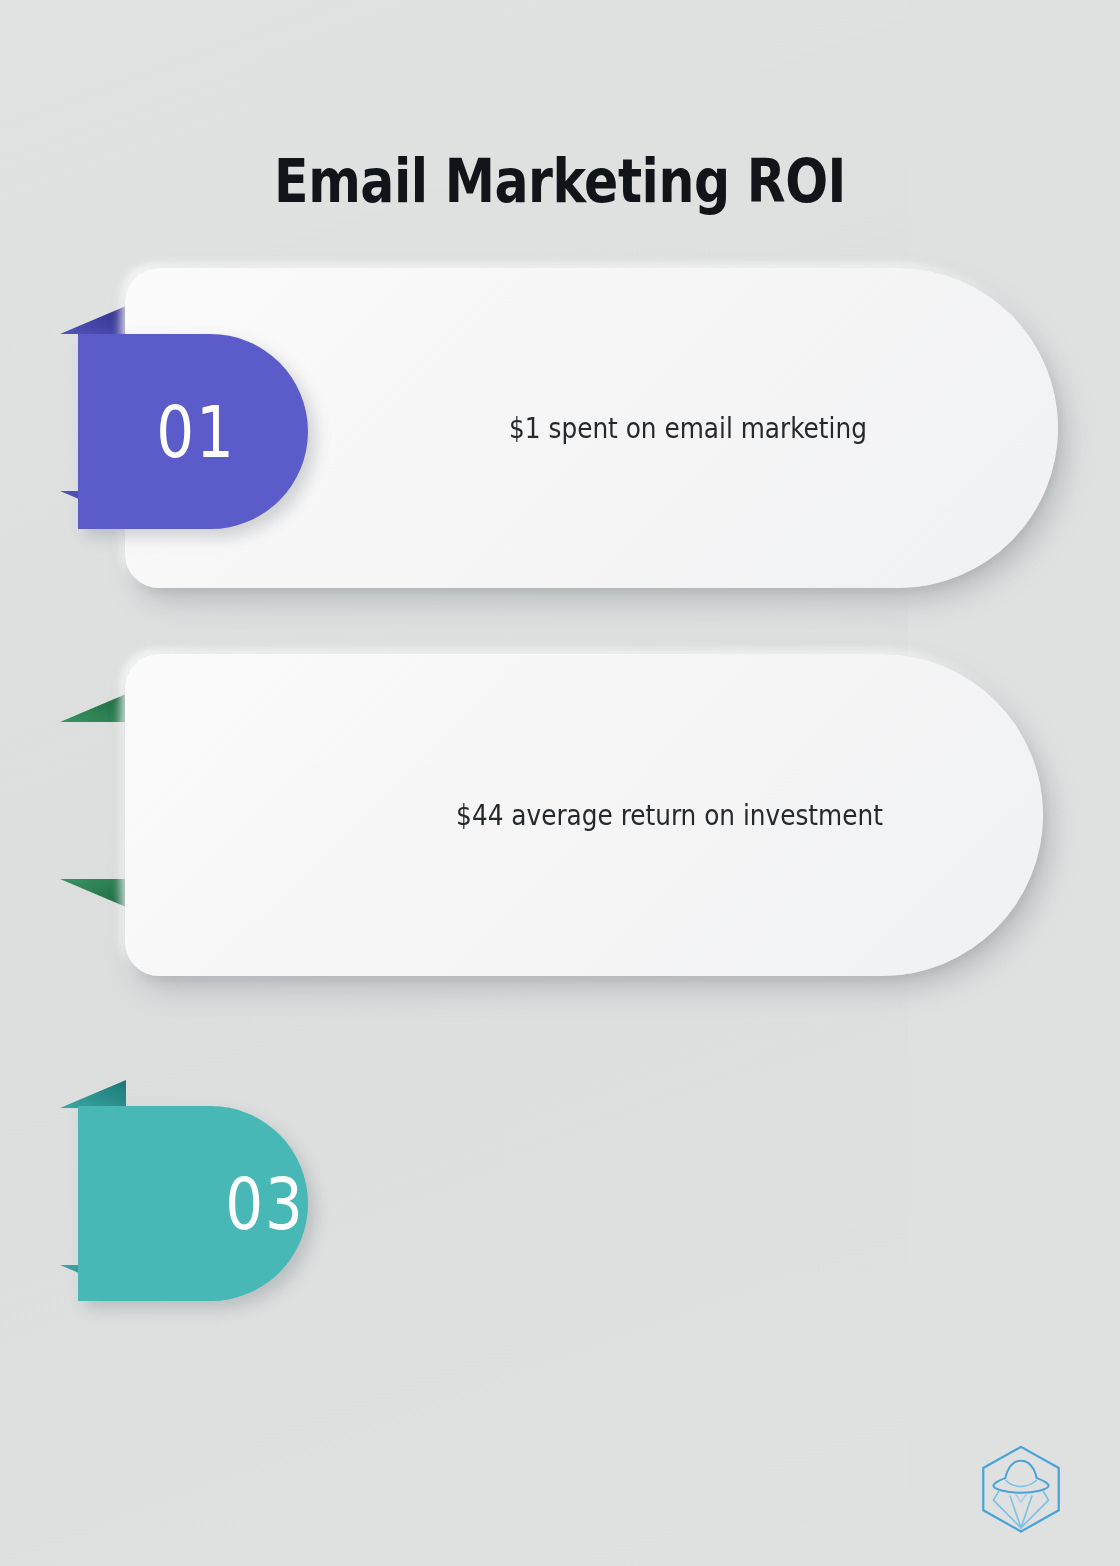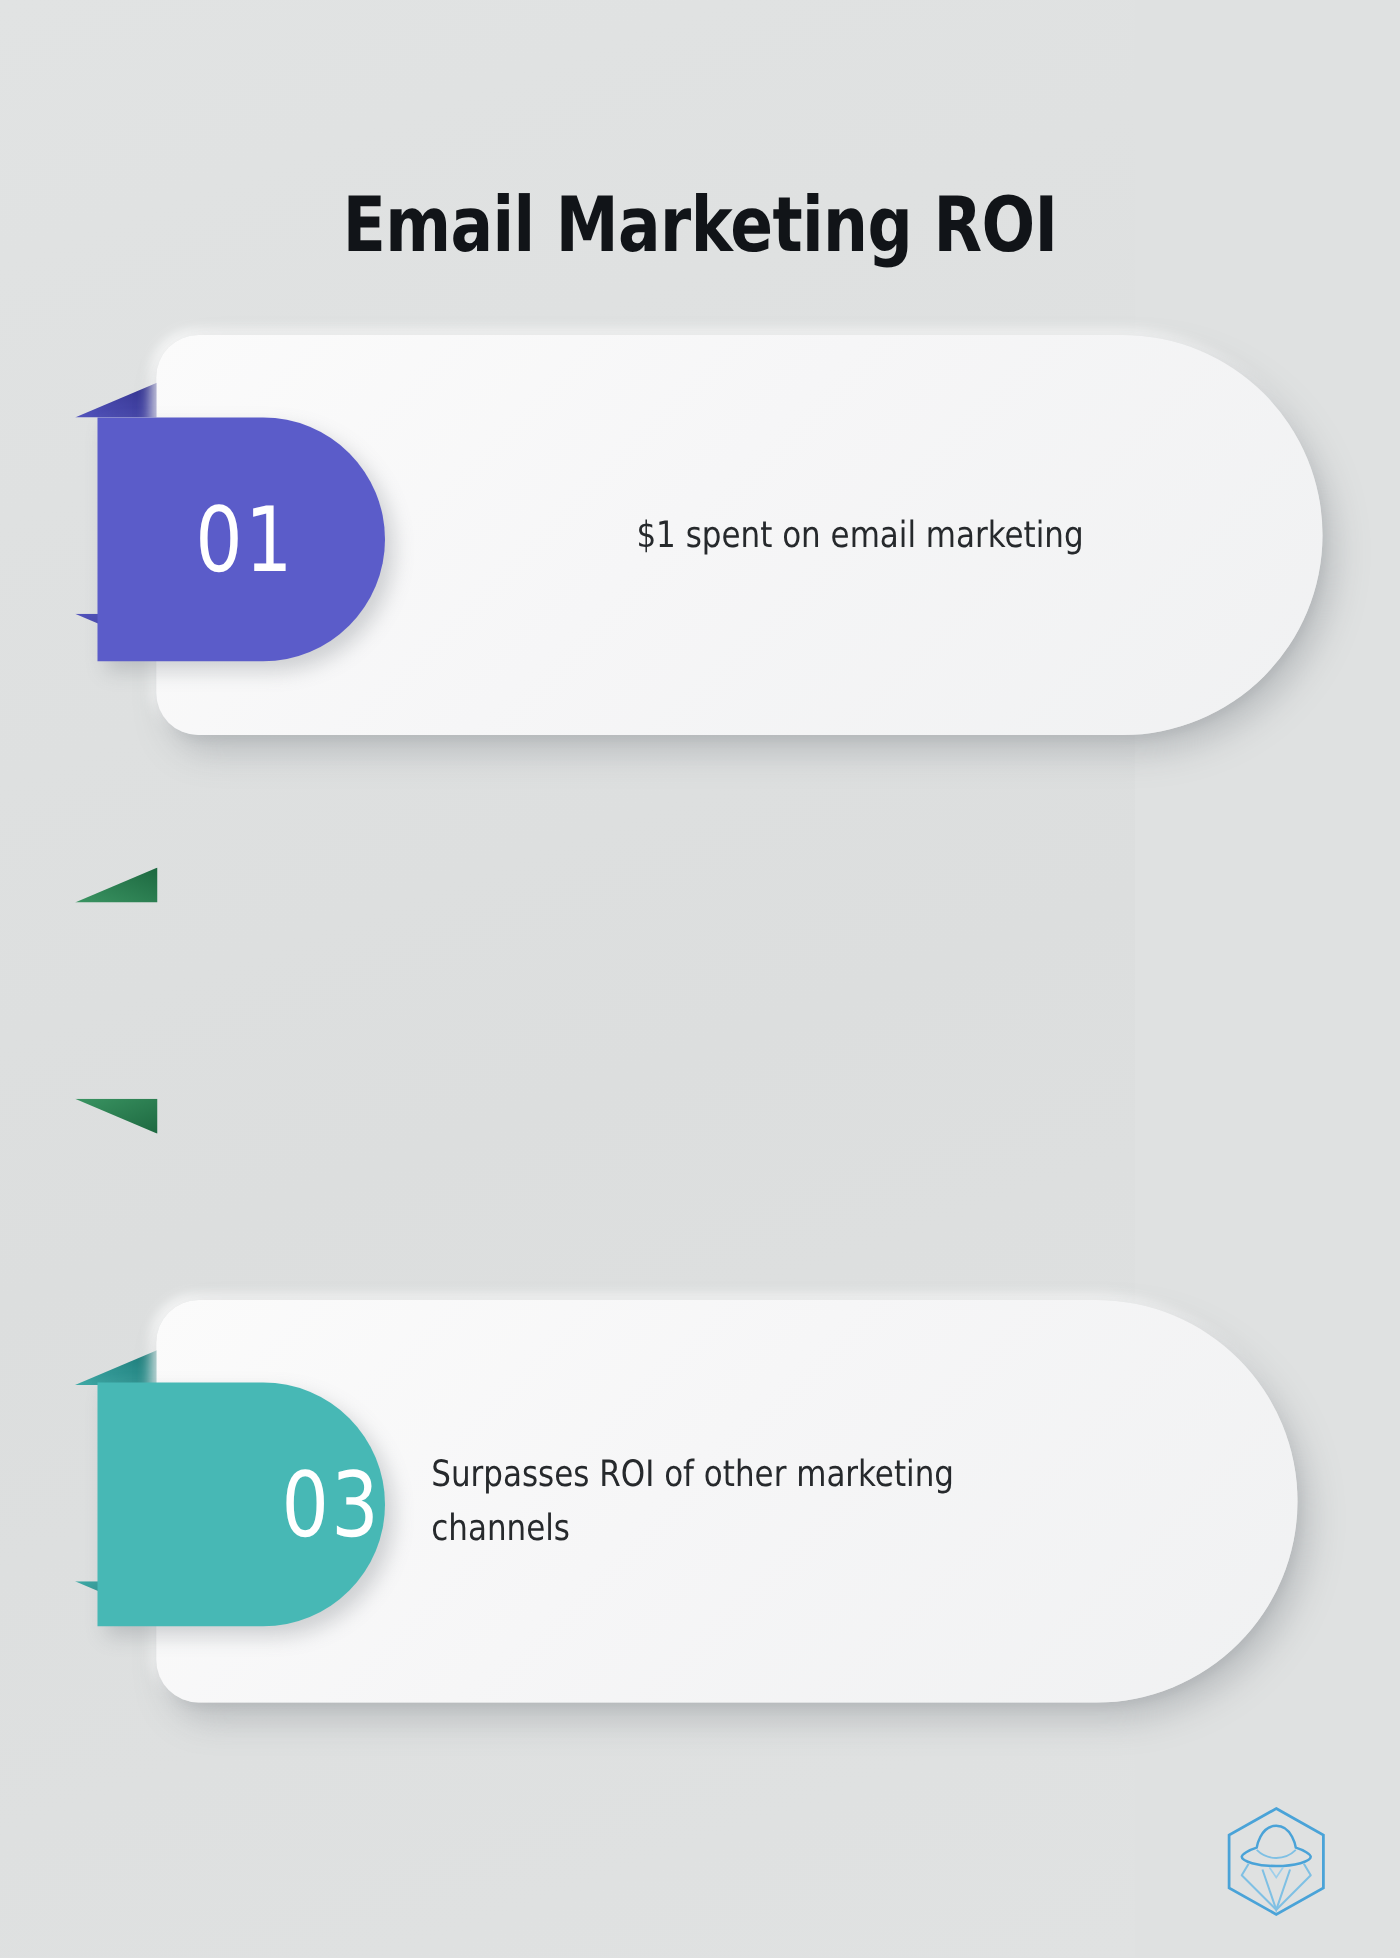--- a/index.html
+++ b/index.html
@@ -220,20 +220,23 @@
         <defs>
           <linearGradient id="fg2b" x1="1" y1="1" x2="0" y2="0">
             <stop offset="0%" stop-color="#1d6840"></stop>
             <stop offset="100%" stop-color="#3a9462"></stop>
           </linearGradient>
         </defs>
         <polygon points="66,28 66,0 0,0" fill="url(#fg2b)"></polygon>
       </svg>
     </div>
 
+    <div class="card">
+      <div class="card-text">$44 average return on investment</div>
+    </div>
 
   </div>
 
   <div class="row" id="row-3">
 
     <div class="fold fold-top">
       <svg viewBox="0 0 66 28" preserveAspectRatio="none">
         <defs>
           <linearGradient id="fg3t" x1="1" y1="0" x2="0" y2="1">
             <stop offset="0%" stop-color="#1a7775"></stop>
@@ -249,23 +252,20 @@
         <defs>
           <linearGradient id="fg3b" x1="1" y1="1" x2="0" y2="0">
             <stop offset="0%" stop-color="#1a7775"></stop>
             <stop offset="100%" stop-color="#3fa9a6"></stop>
           </linearGradient>
         </defs>
         <polygon points="66,28 66,0 0,0" fill="url(#fg3b)"></polygon>
       </svg>
     </div>
 
-    <div class="card">
-      <div class="card-text">Surpasses ROI of other marketing channels</div>
-    </div>
 
     <div class="badge">
       <span class="badge-number">03</span>
     </div>
   </div>
 
   <div class="logo">
     <svg viewBox="0 0 100 104">
       <polygon points="50,4 91,27 91,73 50,96 9,73 9,27" fill="none" stroke="#4aa3d8" stroke-width="2.4"></polygon>
       <path d="M33,38 C33,38 36,19 50,19 C64,19 67,38 67,38

